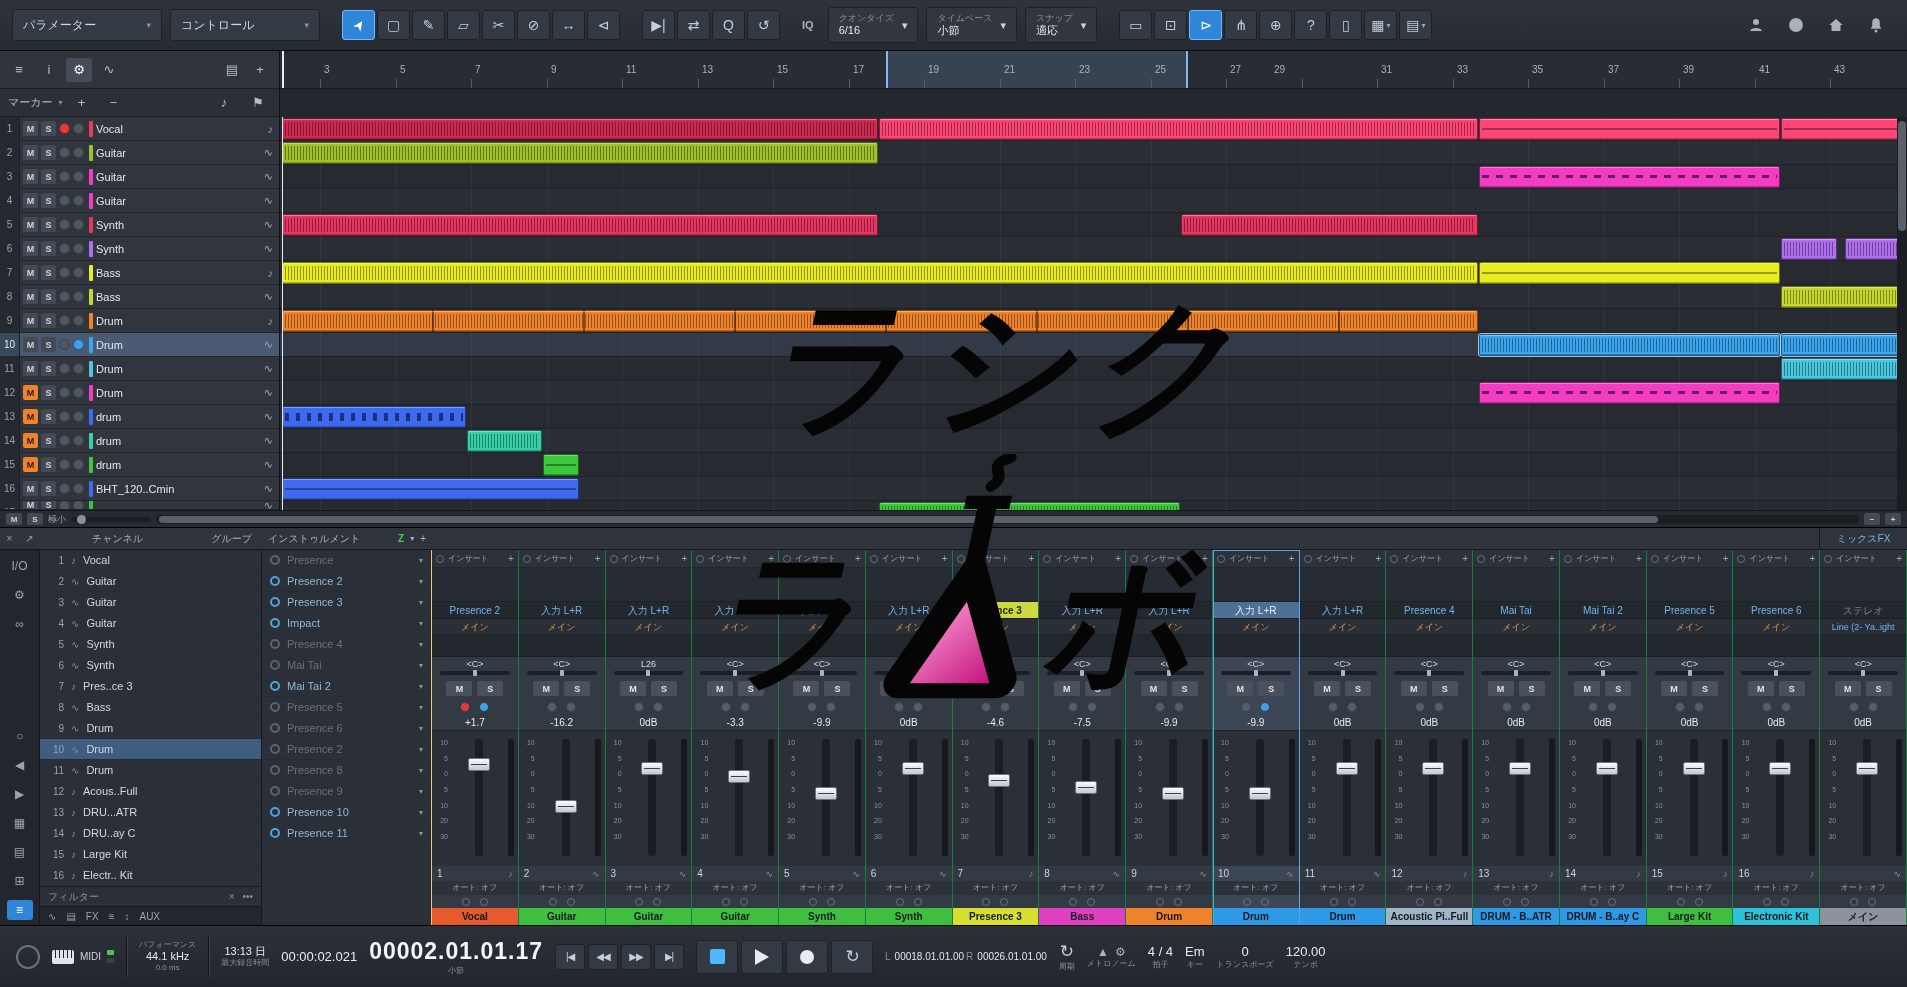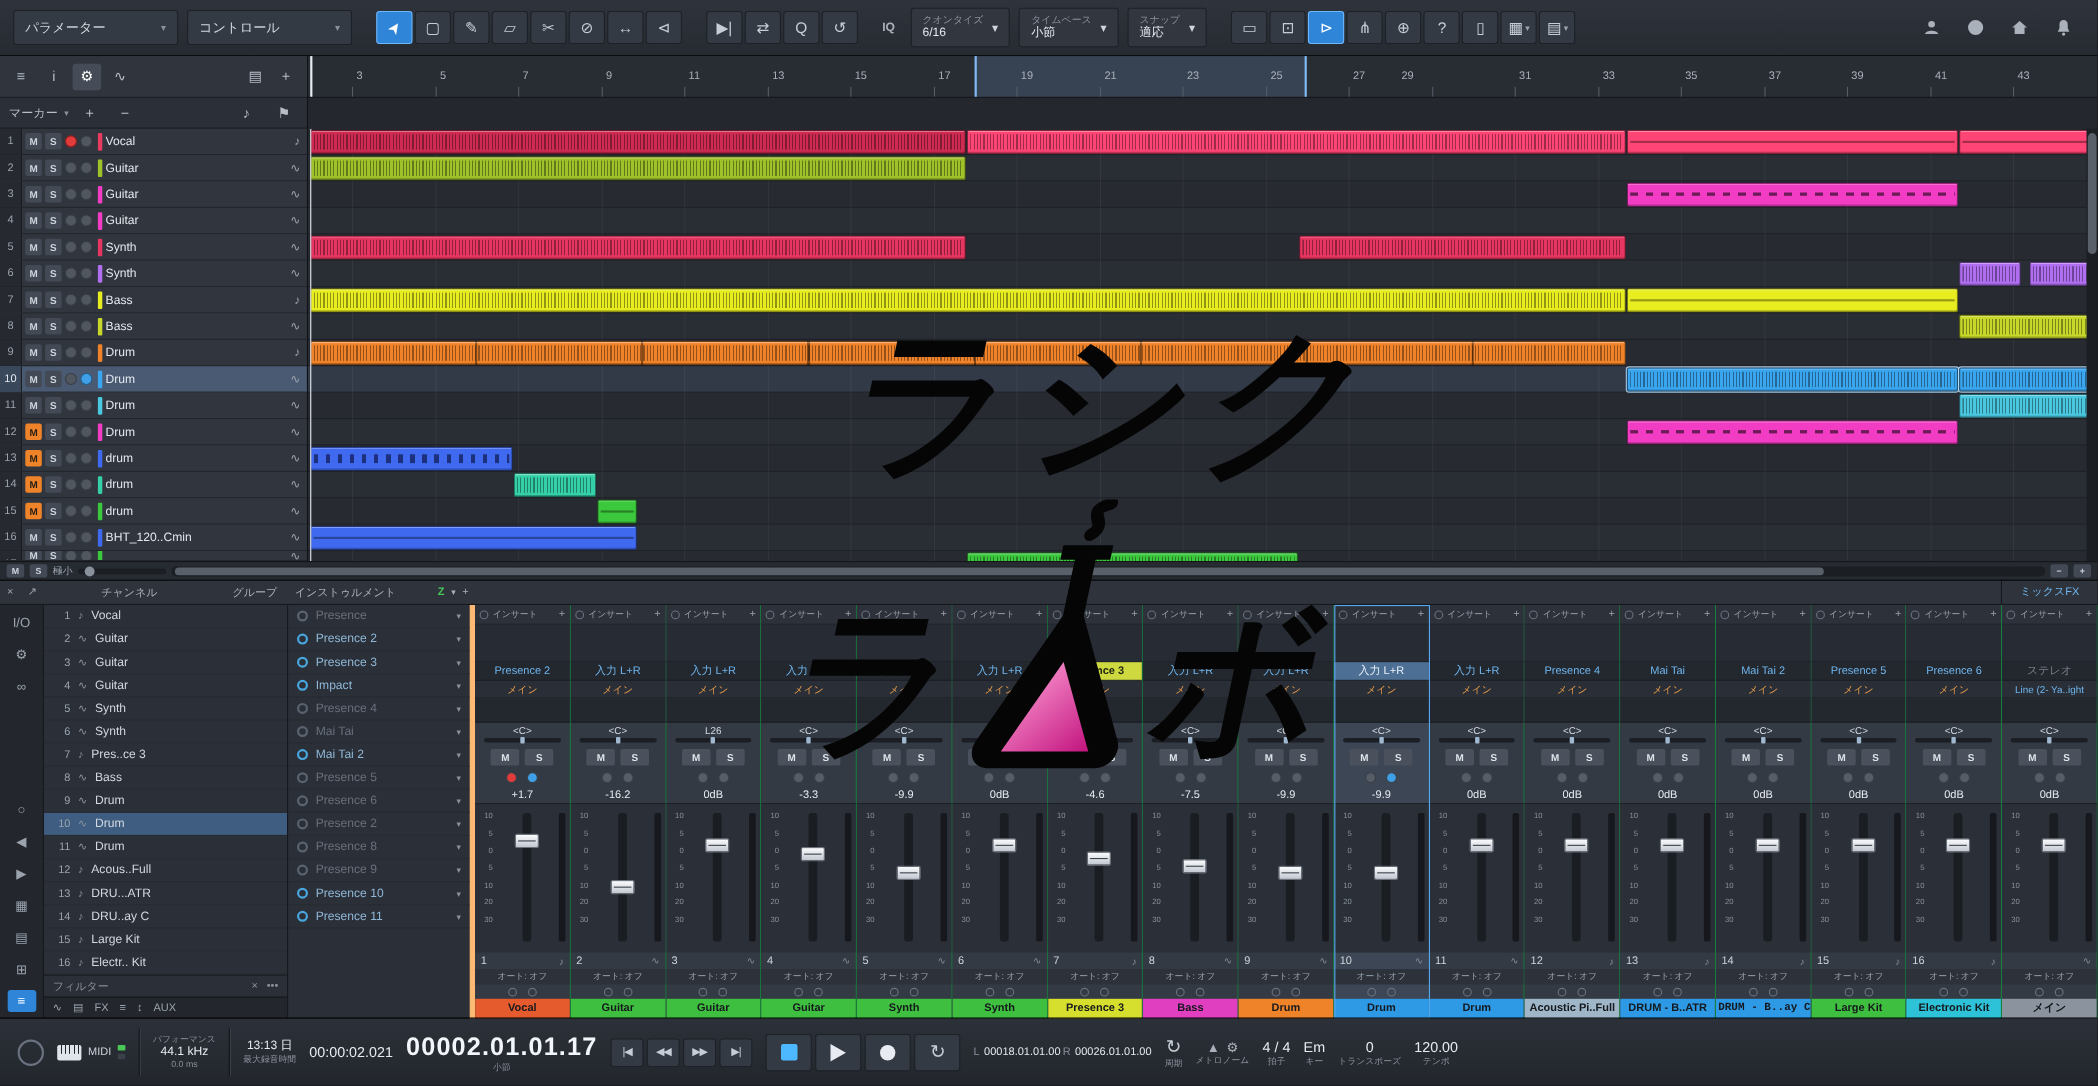--- a/index.html
+++ b/index.html
@@ -98,21 +98,21 @@
 .mi.pushdown{margin-top:auto}
 .mx-chan{width:222px;background:#2b2f37;border-right:1px solid #15181c;display:flex;flex-direction:column}
 .ch-rows{flex:1;overflow:hidden}
 .ch-row{height:21px;display:flex;align-items:center;gap:7px;padding:0 7px;font-size:11px;color:#d3d8df;border-bottom:1px solid #272b32}
 .ch-row.sel{background:#3e5d80}
 .ch-row .cn{width:17px;text-align:right;color:#9aa3ae;font-size:10px}
 .ch-row .cico{color:#8a919c;font-size:10px}
 .filter-row{height:20px;display:flex;align-items:center;gap:8px;padding:0 8px;color:#8a919c;font-size:10px;border-top:1px solid #1a1d22}
 .filter-row .x{margin-left:auto}
 .tabs-row{height:20px;display:flex;align-items:center;gap:10px;padding:0 8px;color:#9aa3ae;font-size:10px;background:#23272d;border-top:1px solid #15181c}
-.mx-inst{width:170px;background:#2b2f37;border-right:5px solid #fdba74;display:flex;flex-direction:column;overflow:hidden}
+.mx-inst{width:170px;background:#2b2f37;border-right:1px solid #fdba74;display:flex;flex-direction:column;overflow:hidden}
 .in-row{height:21px;display:flex;align-items:center;gap:7px;padding:0 8px;font-size:11px;color:#68707c;border-bottom:1px solid #272b32}
 .in-row.on{color:#8fb8d8}
 .in-row .ipow{width:10px;height:10px;border:2px solid #5a6470;border-radius:50%}
 .in-row.on .ipow{border-color:#49a7e0}
 .in-row .ichev{margin-left:auto;font-size:8px;color:#8a919c}
 .mx-strips{flex:1;display:flex;min-width:0}
 .strip{flex:1;min-width:0;display:flex;flex-direction:column;background:#343a43;border-right:1px solid #15803d;font-size:10px}
 .strip.sel{background:#3d4document654;background:#3d4654;outline:1px solid #57a7f0;outline-offset:-1px}
 .s-ihead{height:18px;display:flex;align-items:center;gap:4px;padding:0 4px;background:#2c313a;color:#9aa3ae;font-size:8px;border-bottom:1px solid #22262c}
 .s-ihead .ipow2{width:8px;height:8px;border:1.5px solid #6a7280;border-radius:50%}
@@ -1595,21 +1595,21 @@
     </div>
     <div class="s-num">
       <span>14</span>
       <span class="stico">♪</span>
     </div>
     <div class="s-auto">オート: オフ</div>
     <div class="s-knobs">
       <i></i>
               <i></i>
     </div>
-    <div class="s-label" style="background: rgb(46, 154, 230); font-family: Liberation Mono, monospace;">DRUM - B..ay C</div>
+    <div class="s-label" style="background: rgb(46, 154, 230);">DRUM - B..ay C</div>
   </div>
           <div class="strip">
     <div class="s-ihead">
       <span class="ipow2"></span>
       <span>インサート</span>
       <span class="iplus">+</span>
     </div>
     <div class="s-ibody"></div>
     <div class="s-dev">Presence 5</div>
     <div class="s-main">メイン</div>

